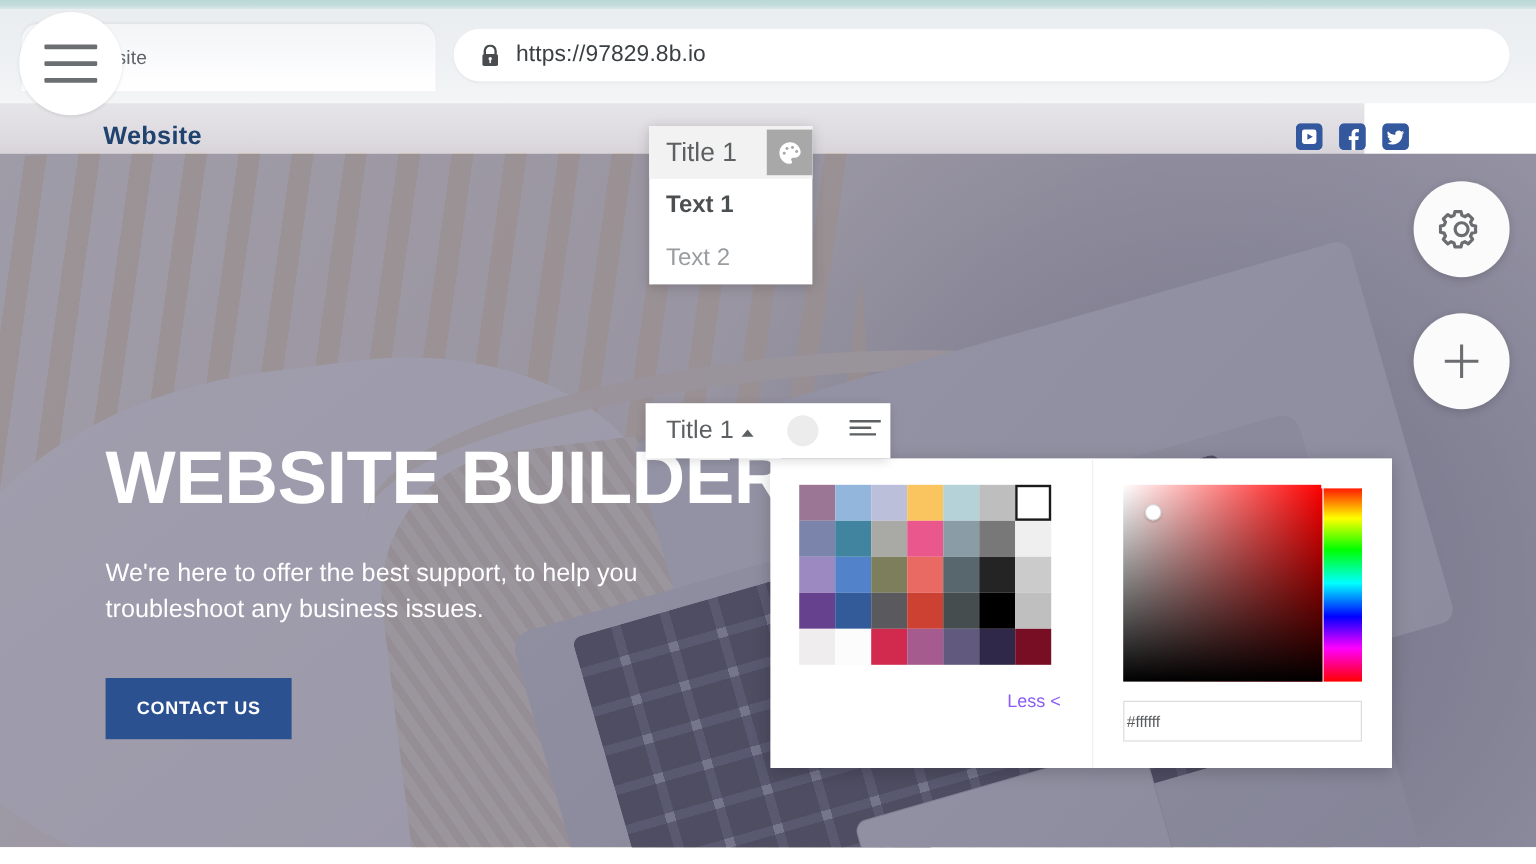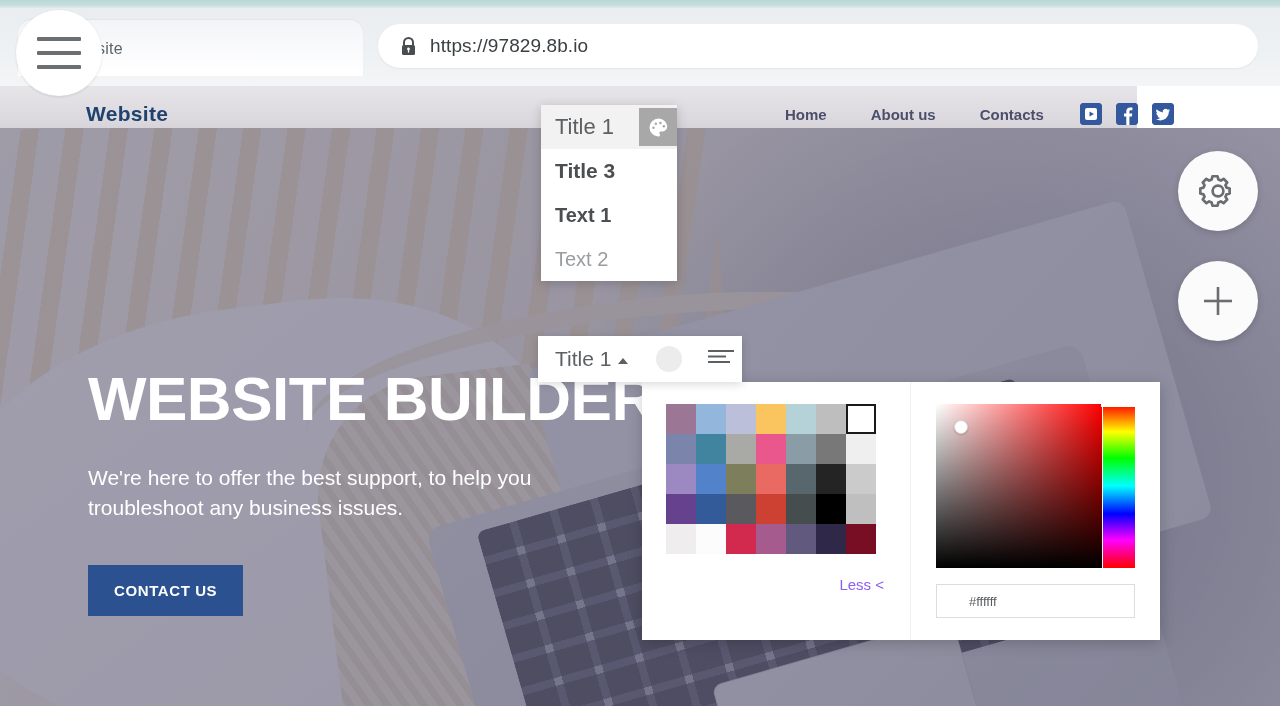--- a/index.html
+++ b/index.html
@@ -258,21 +258,21 @@
       #00ffff 50%, #0000ff 67%, #ff00ff 83%, #ff0000 100%);
     cursor: pointer;
   }
   .hue-handle {
     position: absolute; left: 190px; top: 20px; width: 36px; height: 5px;
     background: #fff; z-index: 3;
   }
   .hex-input {
     position: absolute; left: 25px; top: 202px; width: 199px; height: 34px;
     border: 1px solid #dcdcdc; background: #fff;
-    font-size: 13px; color: #5a5d60; padding-left: 32px;
+    font-size: 13px; color: #5a5d60; padding-left: 2px;
     font-family: "Liberation Sans", sans-serif;
   }
 </style>
 </head>
 <body>
 
 <div id="screen">
 
   <div class="top-strip"></div>
 
@@ -291,25 +291,20 @@
   </div>
 
   <div class="hamburger">
     <span></span>
     <span></span>
     <span></span>
   </div>
 
   <div class="site-header">
     <div class="site-logo">Website</div>
-    <div class="nav">
-      <a href="#">Home</a>
-      <a href="#">About us</a>
-      <a href="#">Contacts</a>
-    </div>
     <div class="socials">
       <span class="soc">
         <svg viewBox="0 0 22 22" width="22" height="22">
             <rect width="22" height="22" rx="4" fill="#33589e"></rect>
             <rect x="5" y="5" width="12" height="12" rx="2" fill="#fff"></rect>
             <polygon points="9.5,8.5 14,11 9.5,13.5" fill="#33589e"></polygon>
           </svg>
       </span>
       <span class="soc">
         <svg viewBox="0 0 22 22" width="22" height="22">
@@ -364,23 +359,20 @@
       <span class="lbl">Title 1</span>
       <span class="palette-btn">
         <svg width="23" height="23" viewBox="0 0 24 24">
           <path fill="#ffffff" d="M12 2.6A9.4 9.4 0 0 0 2.6 12 9.4 9.4 0 0 0 12 21.4c.9 0 1.6-.72 1.6-1.6 0-.42-.16-.78-.42-1.06a1.57 1.57 0 0 1-.4-1.04c0-.88.72-1.6 1.6-1.6h1.9a4.8 4.8 0 0 0 4.8-4.8c0-4.64-4.25-8.7-9.08-8.7z"></path>
           <circle cx="6.8" cy="12.2" r="1.3" fill="#a8a8a8"></circle>
           <circle cx="9.2" cy="8" r="1.3" fill="#a8a8a8"></circle>
           <circle cx="14" cy="7.3" r="1.3" fill="#a8a8a8"></circle>
           <circle cx="17.6" cy="10.6" r="1.3" fill="#a8a8a8"></circle>
         </svg>
       </span>
-    </div>
-    <div class="style-item s3">
-      <span class="lbl">Title 3</span>
     </div>
     <div class="style-item s4">
       <span class="lbl">Text 1</span>
     </div>
     <div class="style-item s5">
       <span class="lbl">Text 2</span>
     </div>
   </div>
 
   <div class="fmt-bar">

